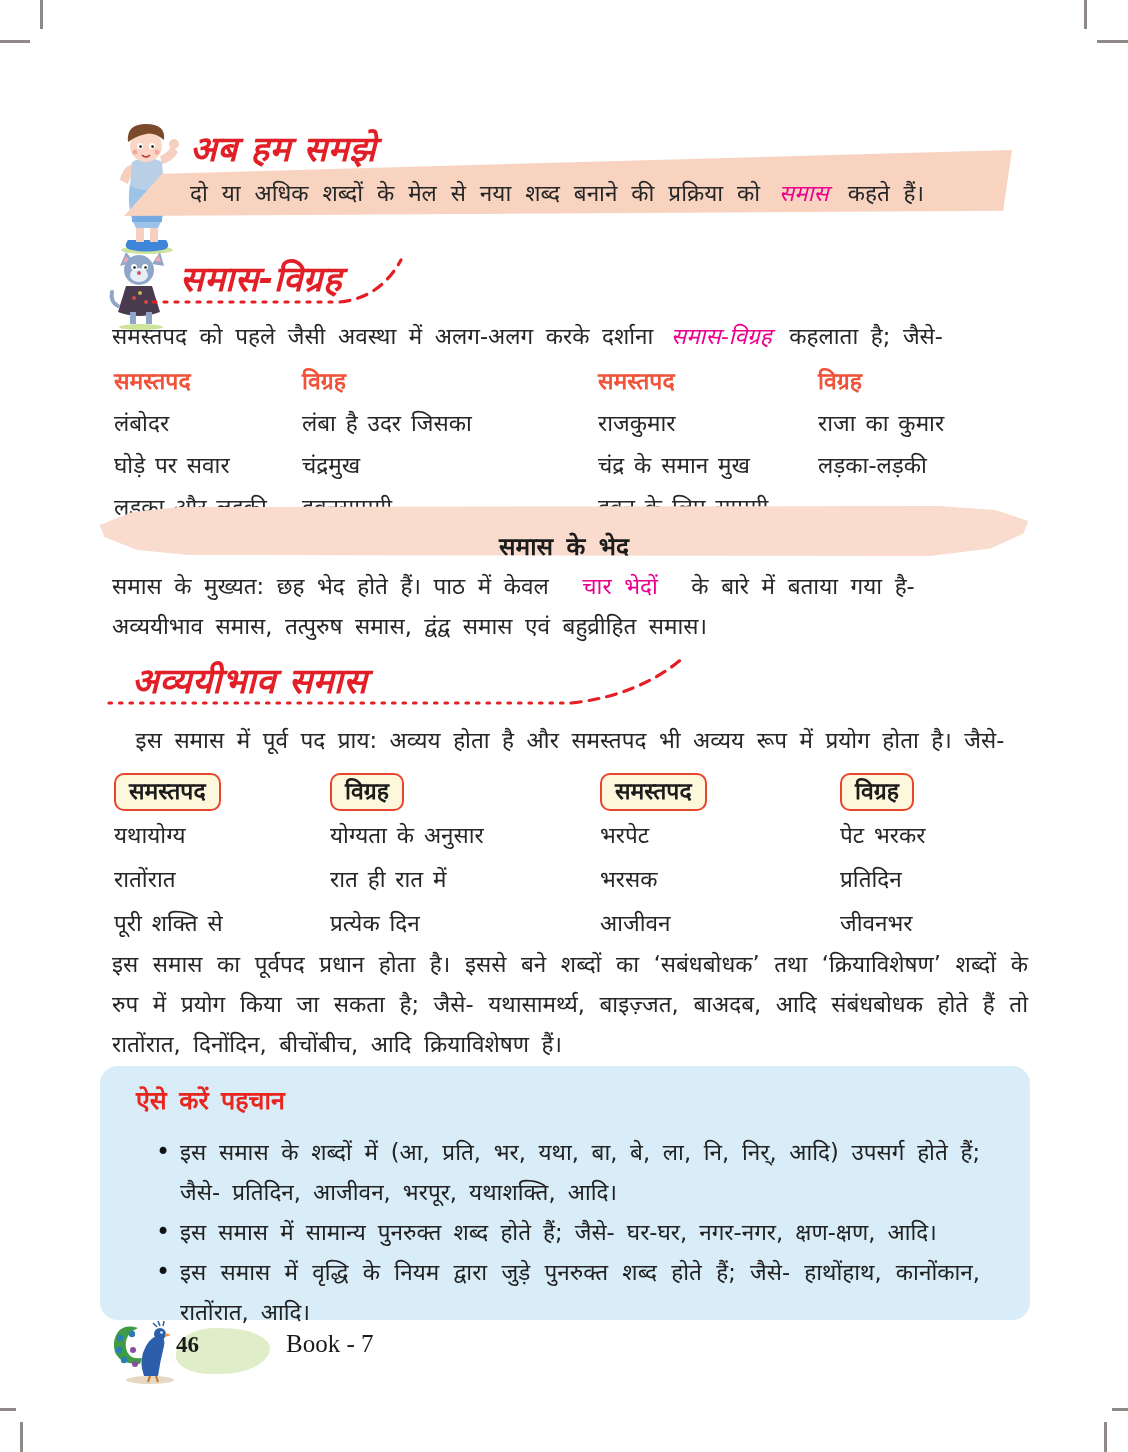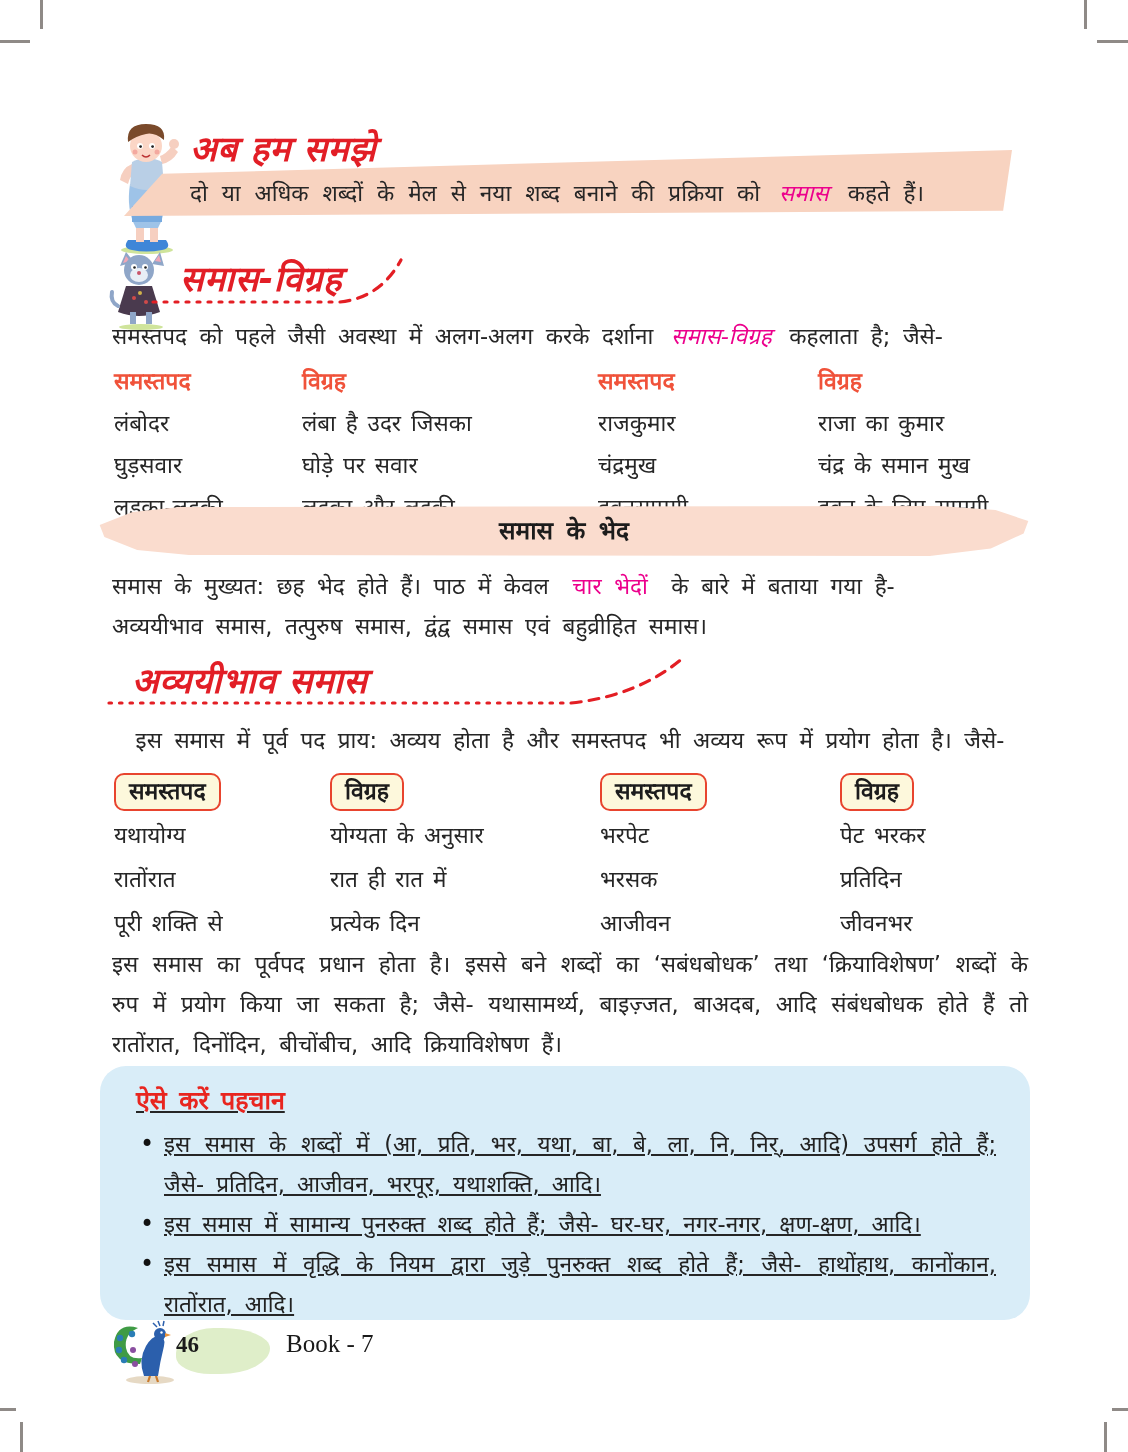--- a/index.html
+++ b/index.html
@@ -16,35 +16,35 @@
   .hl.it{font-style:italic;}
   
   .banner1{position:absolute;left:124px;top:150px;width:888px;height:66px;background:#f8d3c0;
            -webkit-clip-path:polygon(4.3% 36%,100% 0%,99% 92%,0% 100%);
            clip-path:polygon(4.3% 36%,100% 0%,99% 92%,0% 100%);}
   .banner1-text{position:absolute;left:66px;top:27px;right:16px;font-size:22.5px;word-spacing:.3em;}
   
   .brush{position:absolute;left:95px;top:506px;width:938px;height:50px;background:#fadcce;
          -webkit-clip-path:polygon(.5% 38%,4% 12%,9% 2%,90% 0%,96% 8%,99.5% 30%,99% 55%,95.5% 85%,89% 100%,10% 98%,4.5% 88%,1% 62%);
          clip-path:polygon(.5% 38%,4% 12%,9% 2%,90% 0%,96% 8%,99.5% 30%,99% 55%,95.5% 85%,89% 100%,10% 98%,4.5% 88%,1% 62%);}
-  .brush span{display:block;text-align:center;line-height:50px;font-size:24.5px;font-weight:bold;color:#1c1c1c;word-spacing:.2em;}
+  .brush span{display:block;text-align:center;line-height:50px;font-size:24.5px;font-weight:bold;color:#1c1c1c;word-spacing:.2em;margin-top:16px;}
   
   .tbl{position:absolute;display:grid;font-size:22.5px;color:#262626;word-spacing:.12em;}
   .tbl1{left:114px;top:360px;width:906px;grid-template-columns:188px 296px 220px auto;grid-auto-rows:42px;}
   .tbl1 .hd{color:#f0523a;font-weight:bold;font-size:23px;}
   .tbl2{left:114px;top:770px;width:910px;grid-template-columns:216px 270px 240px auto;grid-auto-rows:44px;}
   .tbl2 .hrow{height:50px;}
   .pill{display:inline-block;border:2.5px solid #e8442e;border-radius:10px;background:#fdf8dc;
         padding:1px 13px 3px 13px;font-weight:bold;font-size:23px;color:#1c1c1c;line-height:30px;}
   .cell{line-height:42px;white-space:nowrap;}
   
   .bluebox{position:absolute;left:100px;top:1066px;width:930px;height:254px;background:#d9edf8;
-           border-radius:26px;box-sizing:border-box;padding:16px 34px 0 34px;text-decoration:underline;}
+           border-radius:18px;box-sizing:border-box;padding:16px 34px 0 34px;}
   .bluebox h3{margin:0 0 8px 2px;font-size:25px;color:#e8251f;font-weight:bold;word-spacing:.15em;}
-  .bluebox ul{margin:0;padding:0;list-style:none;}
+  .bluebox ul{margin:16px;padding:0;list-style:none;}
   .bluebox li{position:relative;padding-left:30px;font-size:22.5px;line-height:40px;
               word-spacing:.22em;text-align:justify;color:#222;}
   .bluebox li::before{content:"\2022";position:absolute;left:6px;top:0;font-size:24px;color:#111;}
   
   .blob{position:absolute;left:176px;top:1328px;width:94px;height:46px;background:#dfeec9;
         border-radius:46% 58% 60% 42% / 62% 50% 64% 42%;}
   .pagenum{position:absolute;left:176px;top:1332px;width:94px;
            font-family:"Liberation Serif",serif;font-weight:bold;font-size:23px;color:#1a1a1a;}
   .booklabel{position:absolute;left:286px;top:1330px;font-family:"Liberation Serif",serif;
              font-size:25px;color:#1a1a1a;text-align:right;}
@@ -139,37 +139,36 @@
 
   <div class="tbl tbl1">
     <div class="cell hd">समस्तपद</div>
     <div class="cell hd">विग्रह</div>
     <div class="cell hd">समस्तपद</div>
     <div class="cell hd">विग्रह</div>
     <div class="cell">लंबोदर</div>
     <div class="cell">लंबा है उदर जिसका</div>
     <div class="cell">राजकुमार</div>
     <div class="cell">राजा का कुमार</div>
-    <div class="cell">घुड़सवार</div>
     <div class="cell">घोड़े पर सवार</div>
     <div class="cell">चंद्रमुख</div>
     <div class="cell">चंद्र के समान मुख</div>
     <div class="cell">लड़का-लड़की</div>
     <div class="cell">लड़का और लड़की</div>
     <div class="cell">हवनसामग्री</div>
     <div class="cell">हवन के लिए सामग्री</div>
   </div>
 
   <div class="brush">
     <span>समास के भेद</span>
   </div>
 
   <div class="para" style="left:112px;top:566px;width:910px;text-align:left">
     <span>समास के मुख्यत: छह भेद होते हैं। पाठ में केवल</span>
-    <span class="hl" style="margin: 0px 11px;">चार भेदों</span>
+    <span class="hl" style="margin: 0px 21px;">चार भेदों</span>
     <span>के बारे में बताया गया है-</span>
   </div>
   <div class="para" style="left:112px;top:606px;width:910px;text-align:left">अव्ययीभाव समास, तत्पुरुष समास, द्वंद्व समास एवं बहुव्रीहित समास।</div>
 
   <div class="abs" style="left:103px;top:650px;width:600px;height:62px">
     <svg width="600" height="62" viewBox="0 0 600 62">
       <path d="M6 53 H468" stroke="#e31e24" stroke-width="3.2" fill="none" stroke-linecap="round" stroke-dasharray="2.5 8"></path>
       <path d="M468 53 Q535 46 580 8" stroke="#e31e24" stroke-width="3.2" fill="none" stroke-linecap="round" stroke-dasharray="10 8"></path>
     </svg>
   </div>

